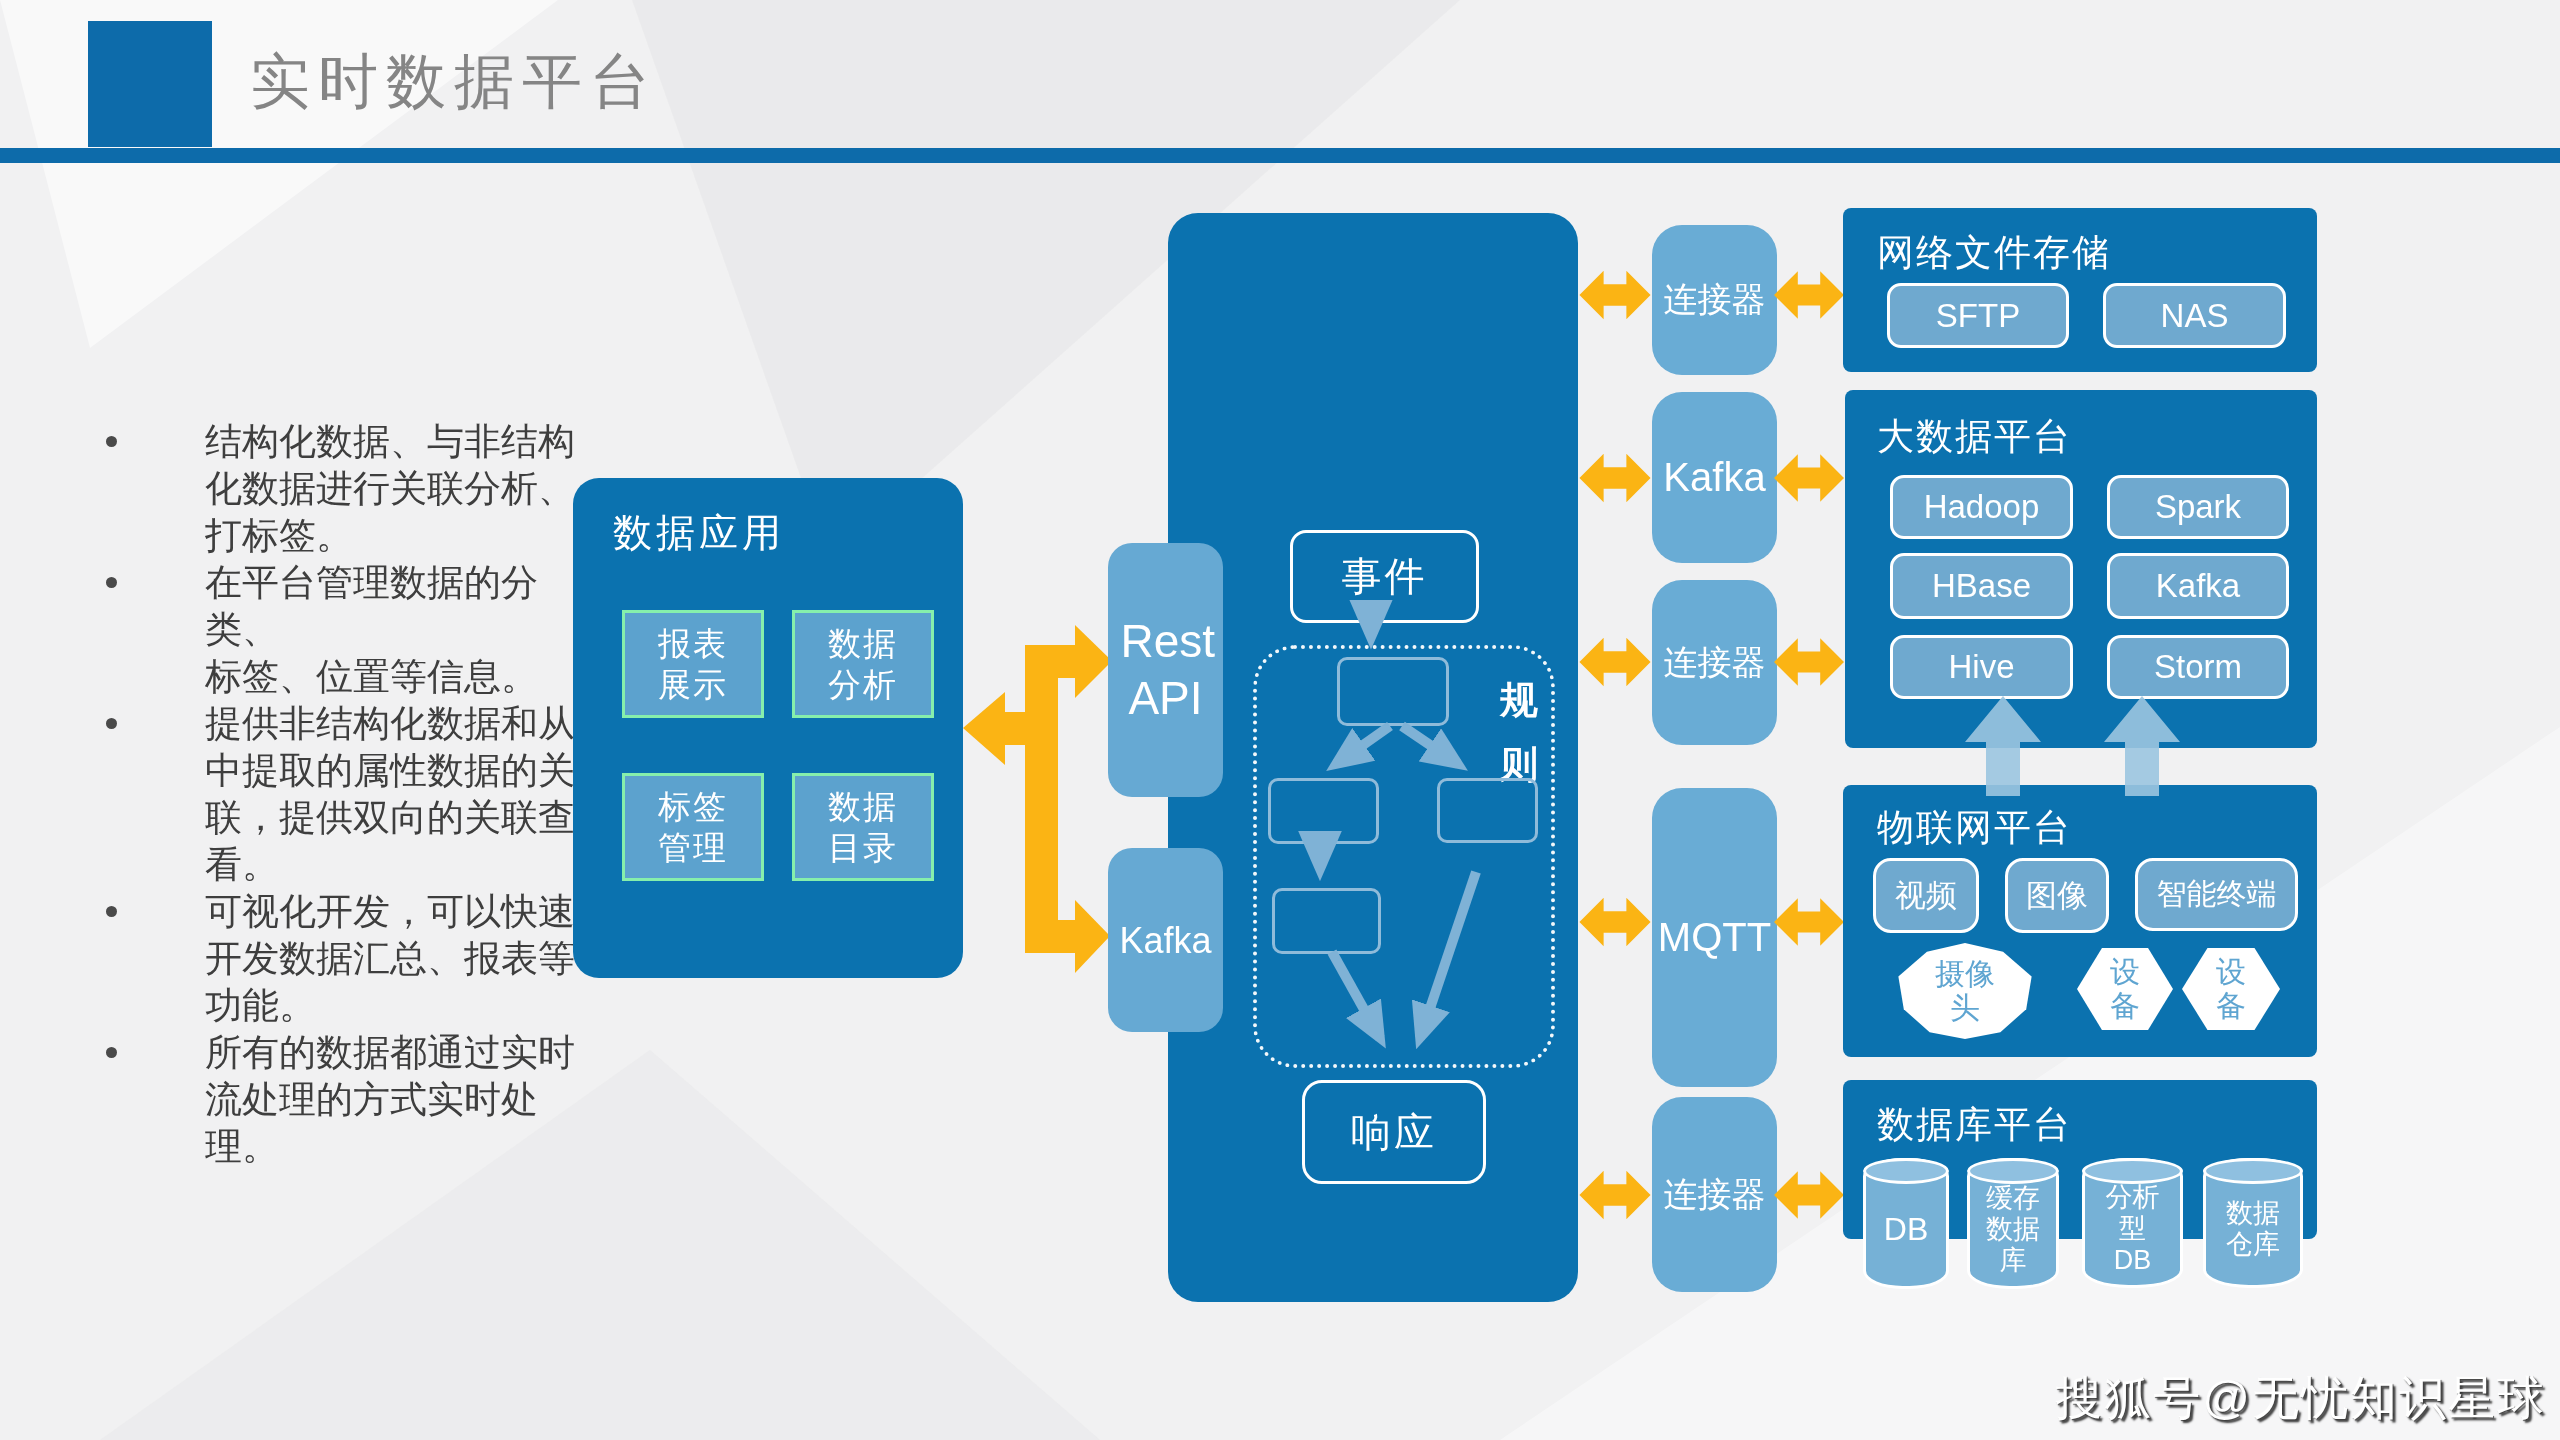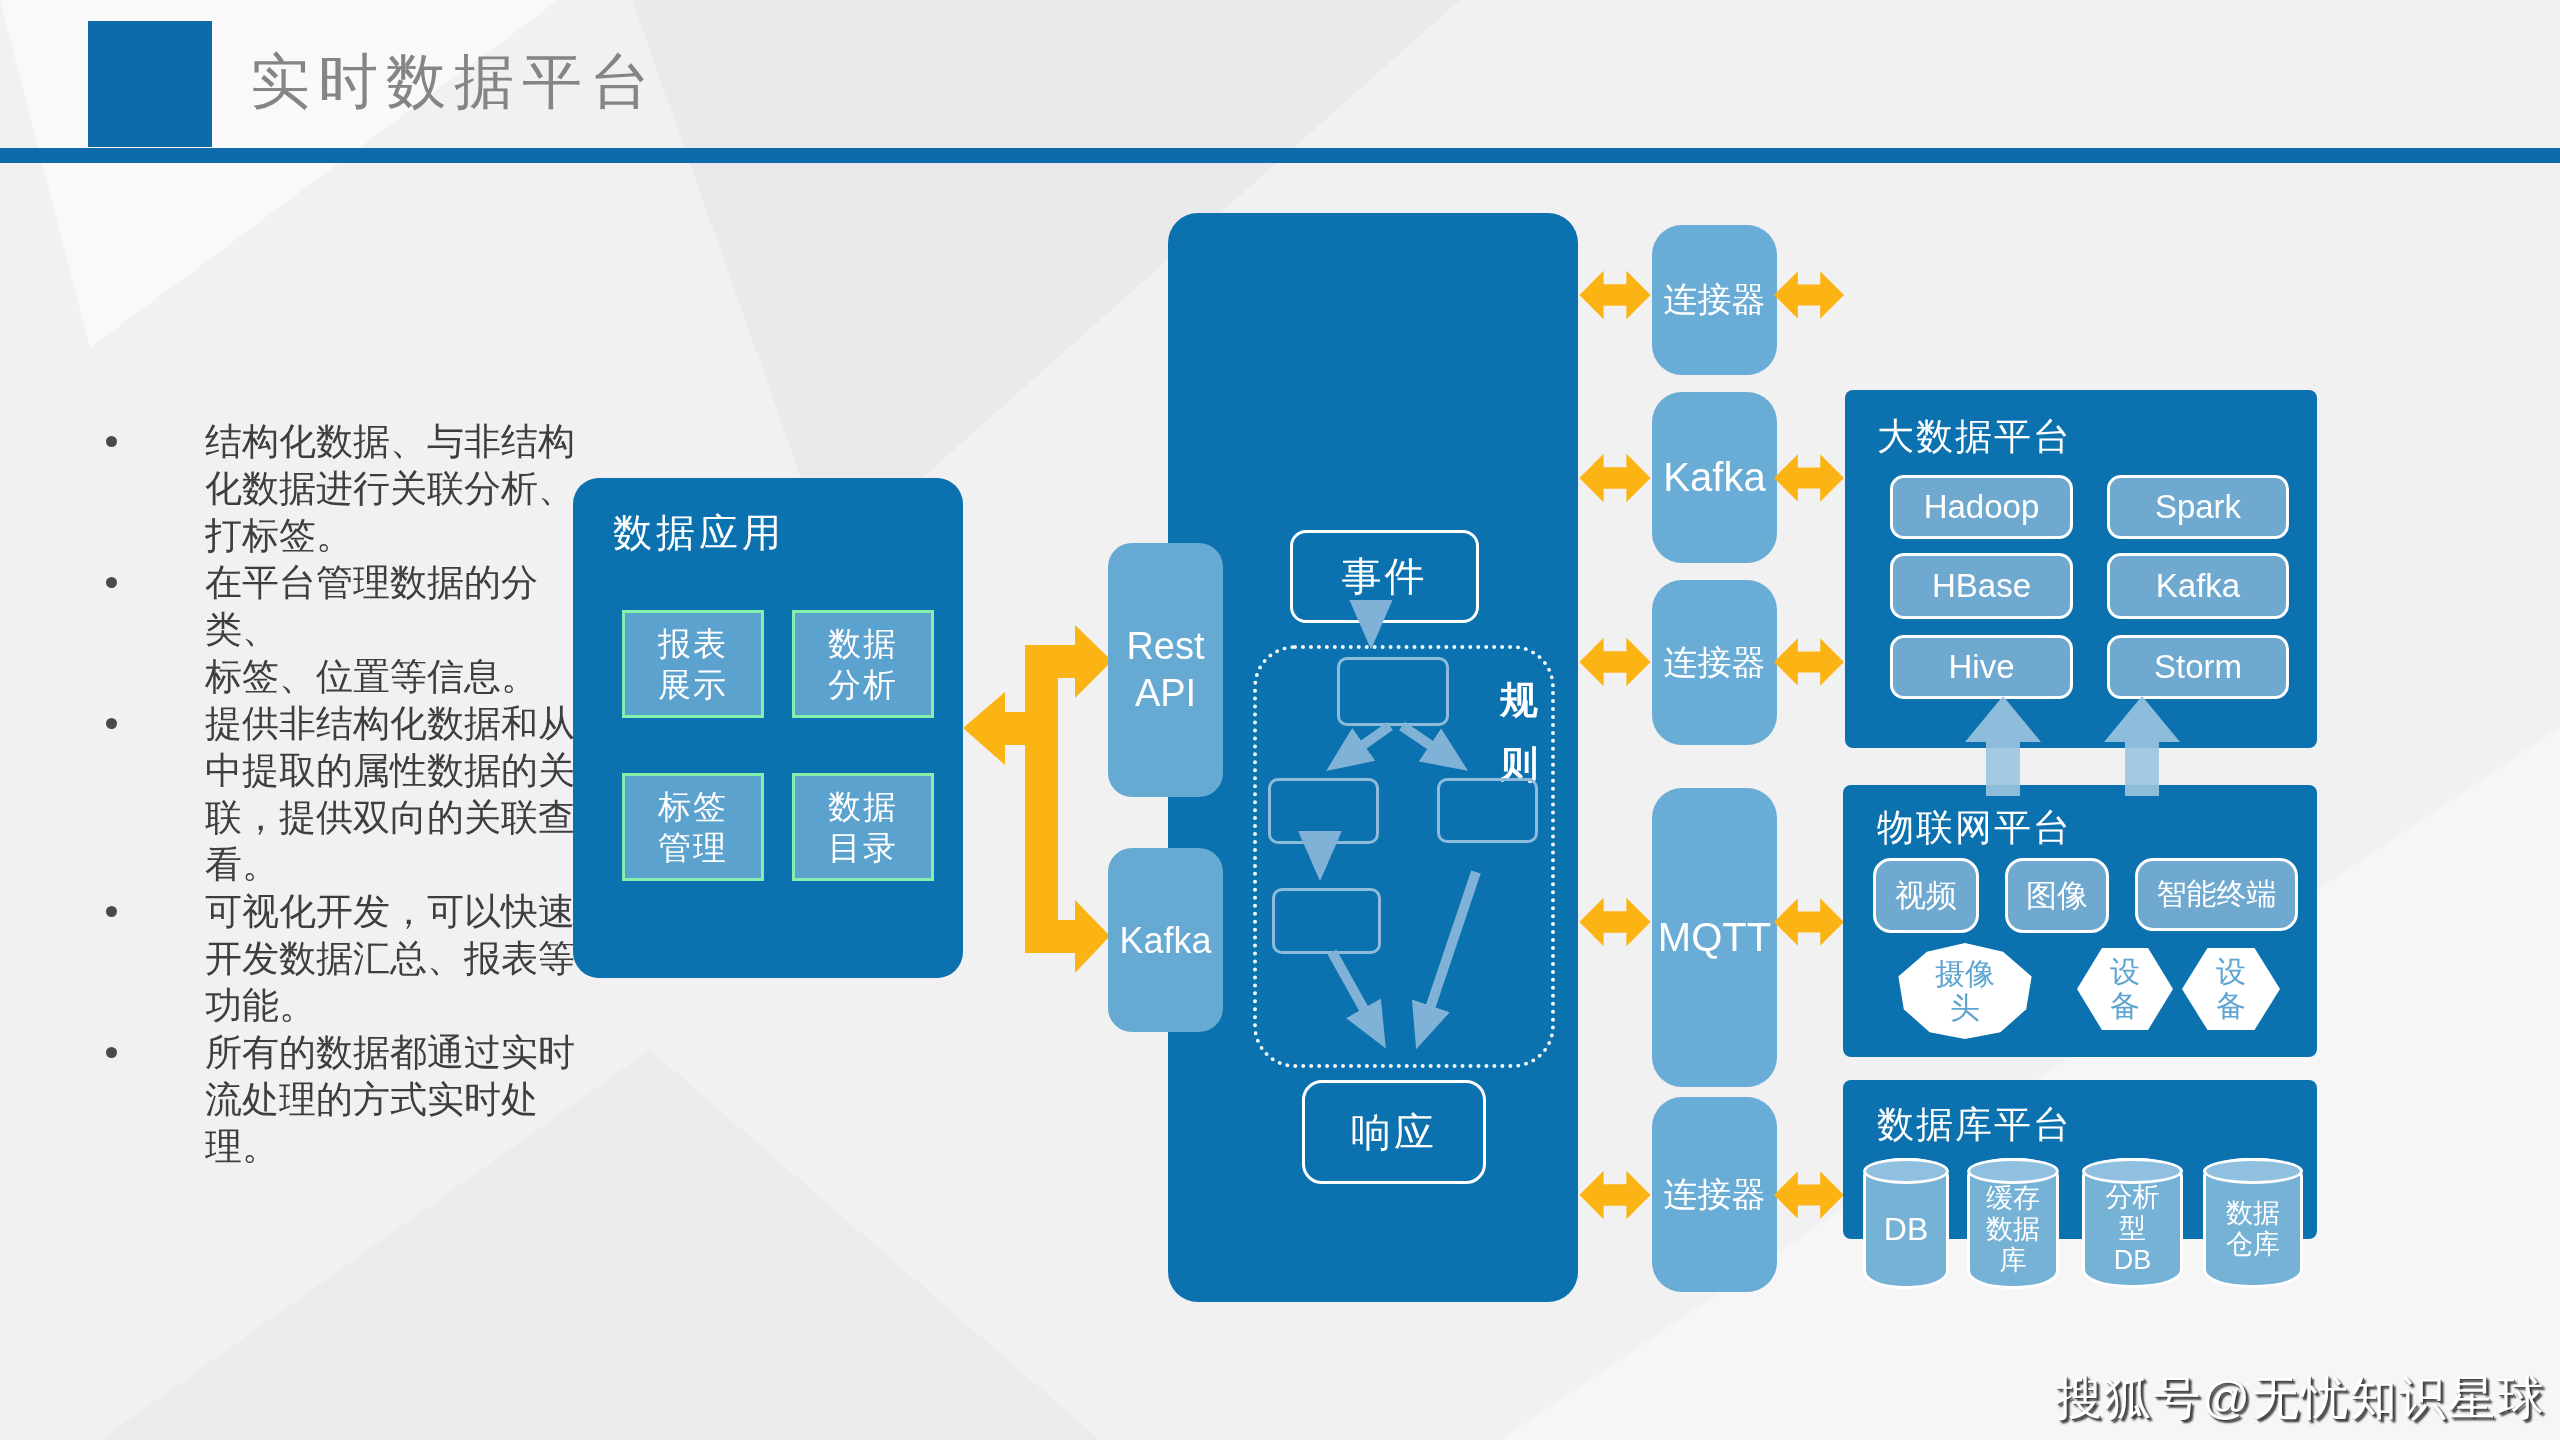--- a/index.html
+++ b/index.html
@@ -5,21 +5,21 @@
   html,body{margin:0;padding:0;background:#d8d8da;}
   body{font-family:"Liberation Sans","DejaVu Sans",sans-serif;}
   .stage{position:relative;width:2560px;height:1440px;background:#F1F1F2;overflow:hidden;}
   .abs{position:absolute;}
   .deco{position:absolute;pointer-events:none;}
   .bluepanel{background:#0B72AF;border-radius:8px;}
   .bigbox{background:#0B72AF;border-radius:30px;}
   .ptitle{color:#fff;font-size:37px;letter-spacing:2px;font-weight:400;}
   .pill{background:#6FA9CF;border:3px solid #fff;border-radius:14px;color:#fff;display:flex;align-items:center;justify-content:center;font-size:33px;font-weight:300;}
   .cbox{background:#69ACD5;border-radius:30px;color:#fff;display:flex;align-items:center;justify-content:center;font-weight:300;}
-  .ingress{background:#66A9D3;border-radius:24px;color:#fff;display:flex;align-items:center;justify-content:center;text-align:center;font-size:38px;font-weight:300;line-height:1.25;}
+  .ingress{background:#66A9D3;border-radius:24px;color:#fff;display:flex;align-items:center;justify-content:center;text-align:center;font-size:46px;font-weight:300;line-height:1.25;}
   .wbox{border:3px solid #fff;border-radius:16px;color:#fff;display:flex;align-items:center;justify-content:center;font-size:40px;letter-spacing:3px;}
   .node{border:3px solid #8FBBDA;border-radius:10px;}
   .subbox{background:#5CA2CE;border:3px solid #86efac;color:#fff;display:flex;align-items:center;justify-content:center;text-align:center;font-size:33px;line-height:1.25;white-space:pre-line;letter-spacing:2px;}
   .bullet{display:flex;align-items:flex-start;}
   .bullet .dot{width:11px;height:11px;border-radius:50%;background:#4A4A4A;margin:18px 88px 0 8px;flex:0 0 auto;}
   .bullet .btext{font-size:37px;line-height:47px;color:#3E3E3E;white-space:pre-line;width:400px;}
   .hex{background:#fff;color:#5FA5D1;display:flex;align-items:center;justify-content:center;text-align:center;font-size:30px;line-height:1.15;white-space:pre-line;clip-path:polygon(26% 0,74% 0,100% 50%,74% 100%,26% 100%,0 50%);}
   .deca{background:#fff;color:#5FA5D1;display:flex;align-items:center;justify-content:center;text-align:center;font-size:30px;line-height:1.15;white-space:pre-line;clip-path:polygon(50% 0,78% 9%,99% 35%,95% 69%,76% 93%,50% 100%,24% 93%,5% 69%,1% 35%,22% 9%);}
   .cyl{background:#76B1D6;border:3px solid #fff;border-radius:46%/14%;color:#fff;}
   .cyl::before{content:"";position:absolute;left:-3px;top:-3px;right:-3px;height:26px;background:#8FC0E0;border:3px solid #fff;border-radius:50%;box-sizing:border-box;}
@@ -180,20 +180,29 @@
   <svg class="abs" style="left:1774px;top:630px;" width="70" height="64" viewBox="0 0 100 90">
       <polygon points="0,45 34,11 34,30 66,30 66,11 100,45 66,79 66,60 34,60 34,79" fill="#FBB414"></polygon>
     </svg>
   <svg class="abs" style="left:1774px;top:890px;" width="70" height="64" viewBox="0 0 100 90">
       <polygon points="0,45 34,11 34,30 66,30 66,11 100,45 66,79 66,60 34,60 34,79" fill="#FBB414"></polygon>
     </svg>
   <svg class="abs" style="left:1774px;top:1163px;" width="70" height="64" viewBox="0 0 100 90">
       <polygon points="0,45 34,11 34,30 66,30 66,11 100,45 66,79 66,60 34,60 34,79" fill="#FBB414"></polygon>
     </svg>
 
+  <div class="abs bluepanel" style="left:1843px;top:208px;width:474px;height:164px;">
+    <div class="abs ptitle" style="left:34px;top:20px;">网络文件存储</div>
+    <div class="abs pill" style="left:44px;top:75px;width:176px;height:59px;">
+        <span>SFTP</span>
+      </div>
+    <div class="abs pill" style="left:260px;top:75px;width:177px;height:59px;">
+        <span>NAS</span>
+      </div>
+  </div>
 
   <div class="abs bluepanel" style="left:1845px;top:390px;width:472px;height:358px;">
     <div class="abs ptitle" style="left:32px;top:22px;">大数据平台</div>
     <div class="abs pill" style="left:45px;top:85px;width:177px;height:58px;">
         <span>Hadoop</span>
       </div>
     <div class="abs pill" style="left:262px;top:85px;width:176px;height:58px;">
         <span>Spark</span>
       </div>
     <div class="abs pill" style="left:45px;top:163px;width:177px;height:60px;">

